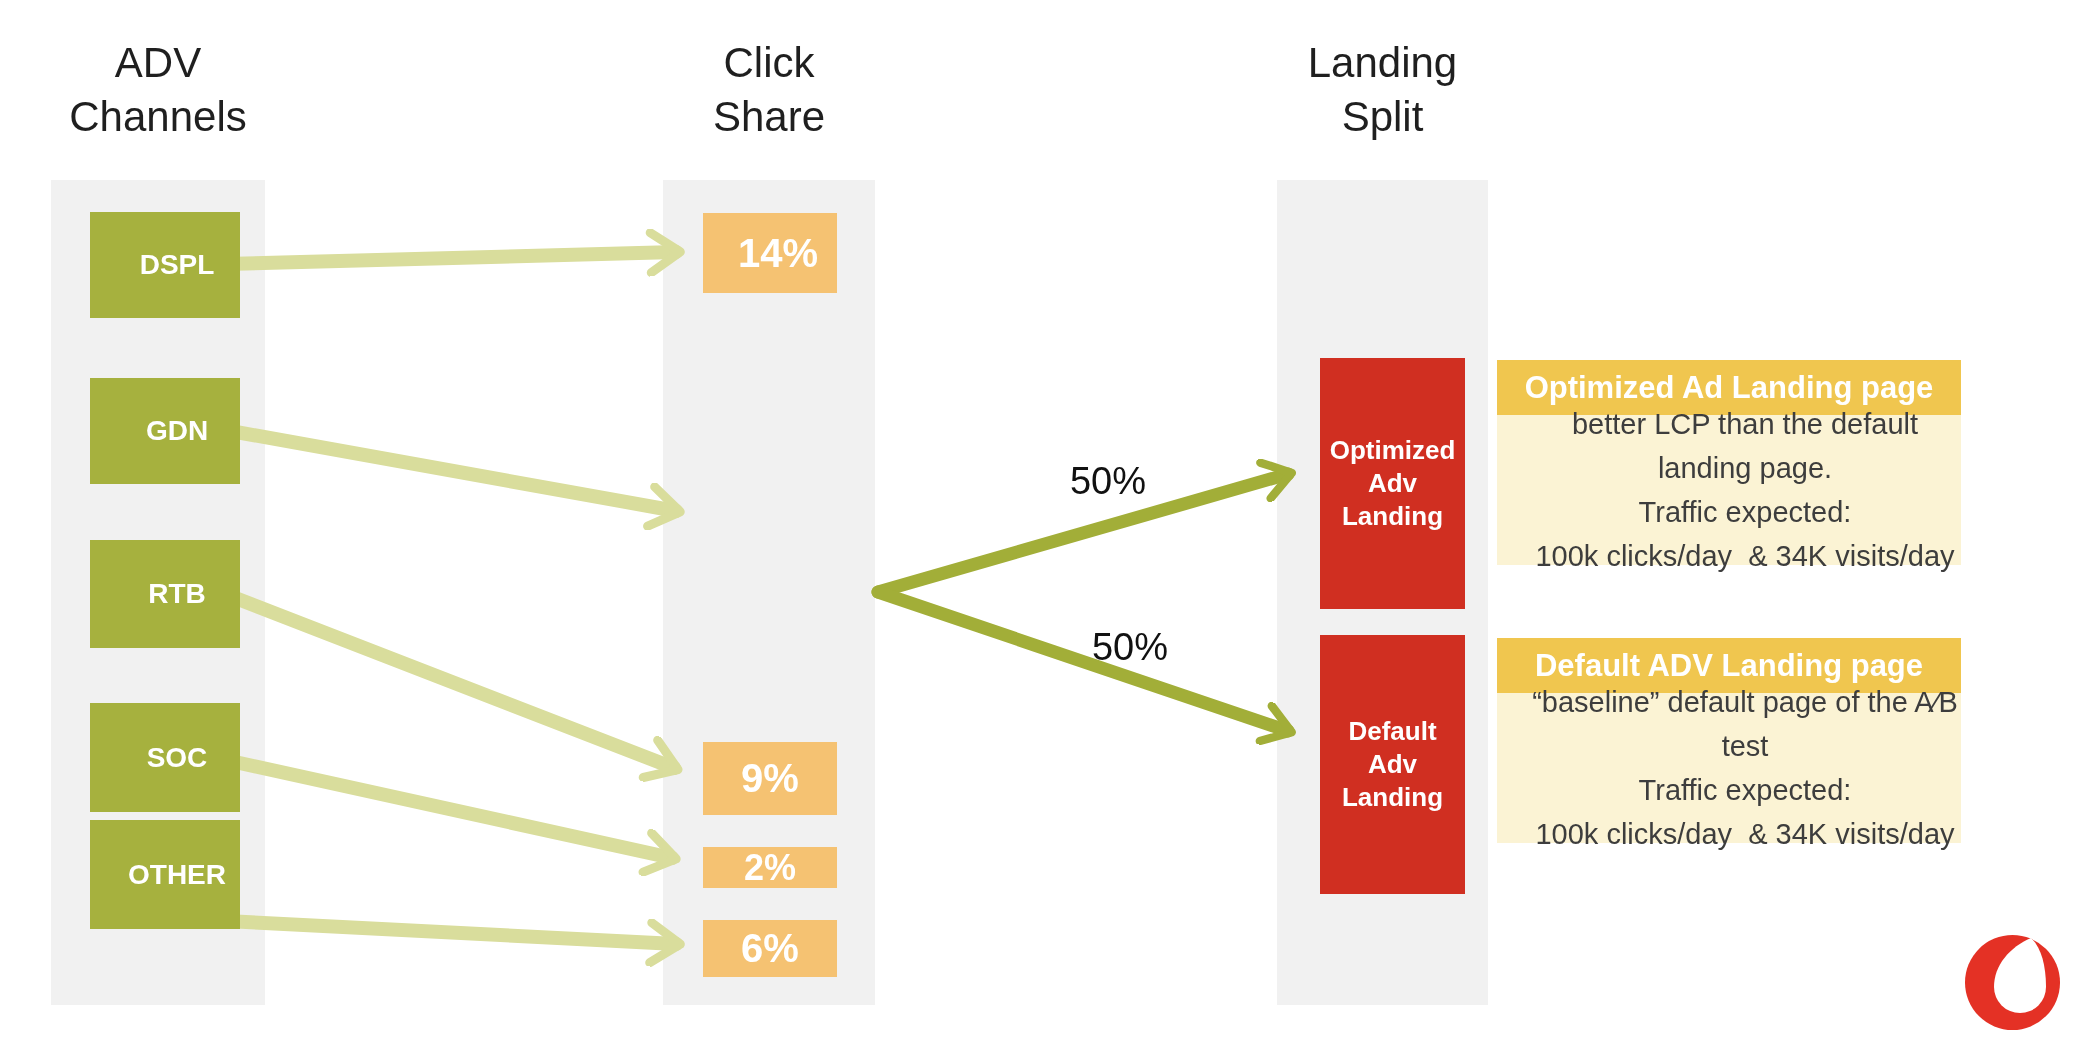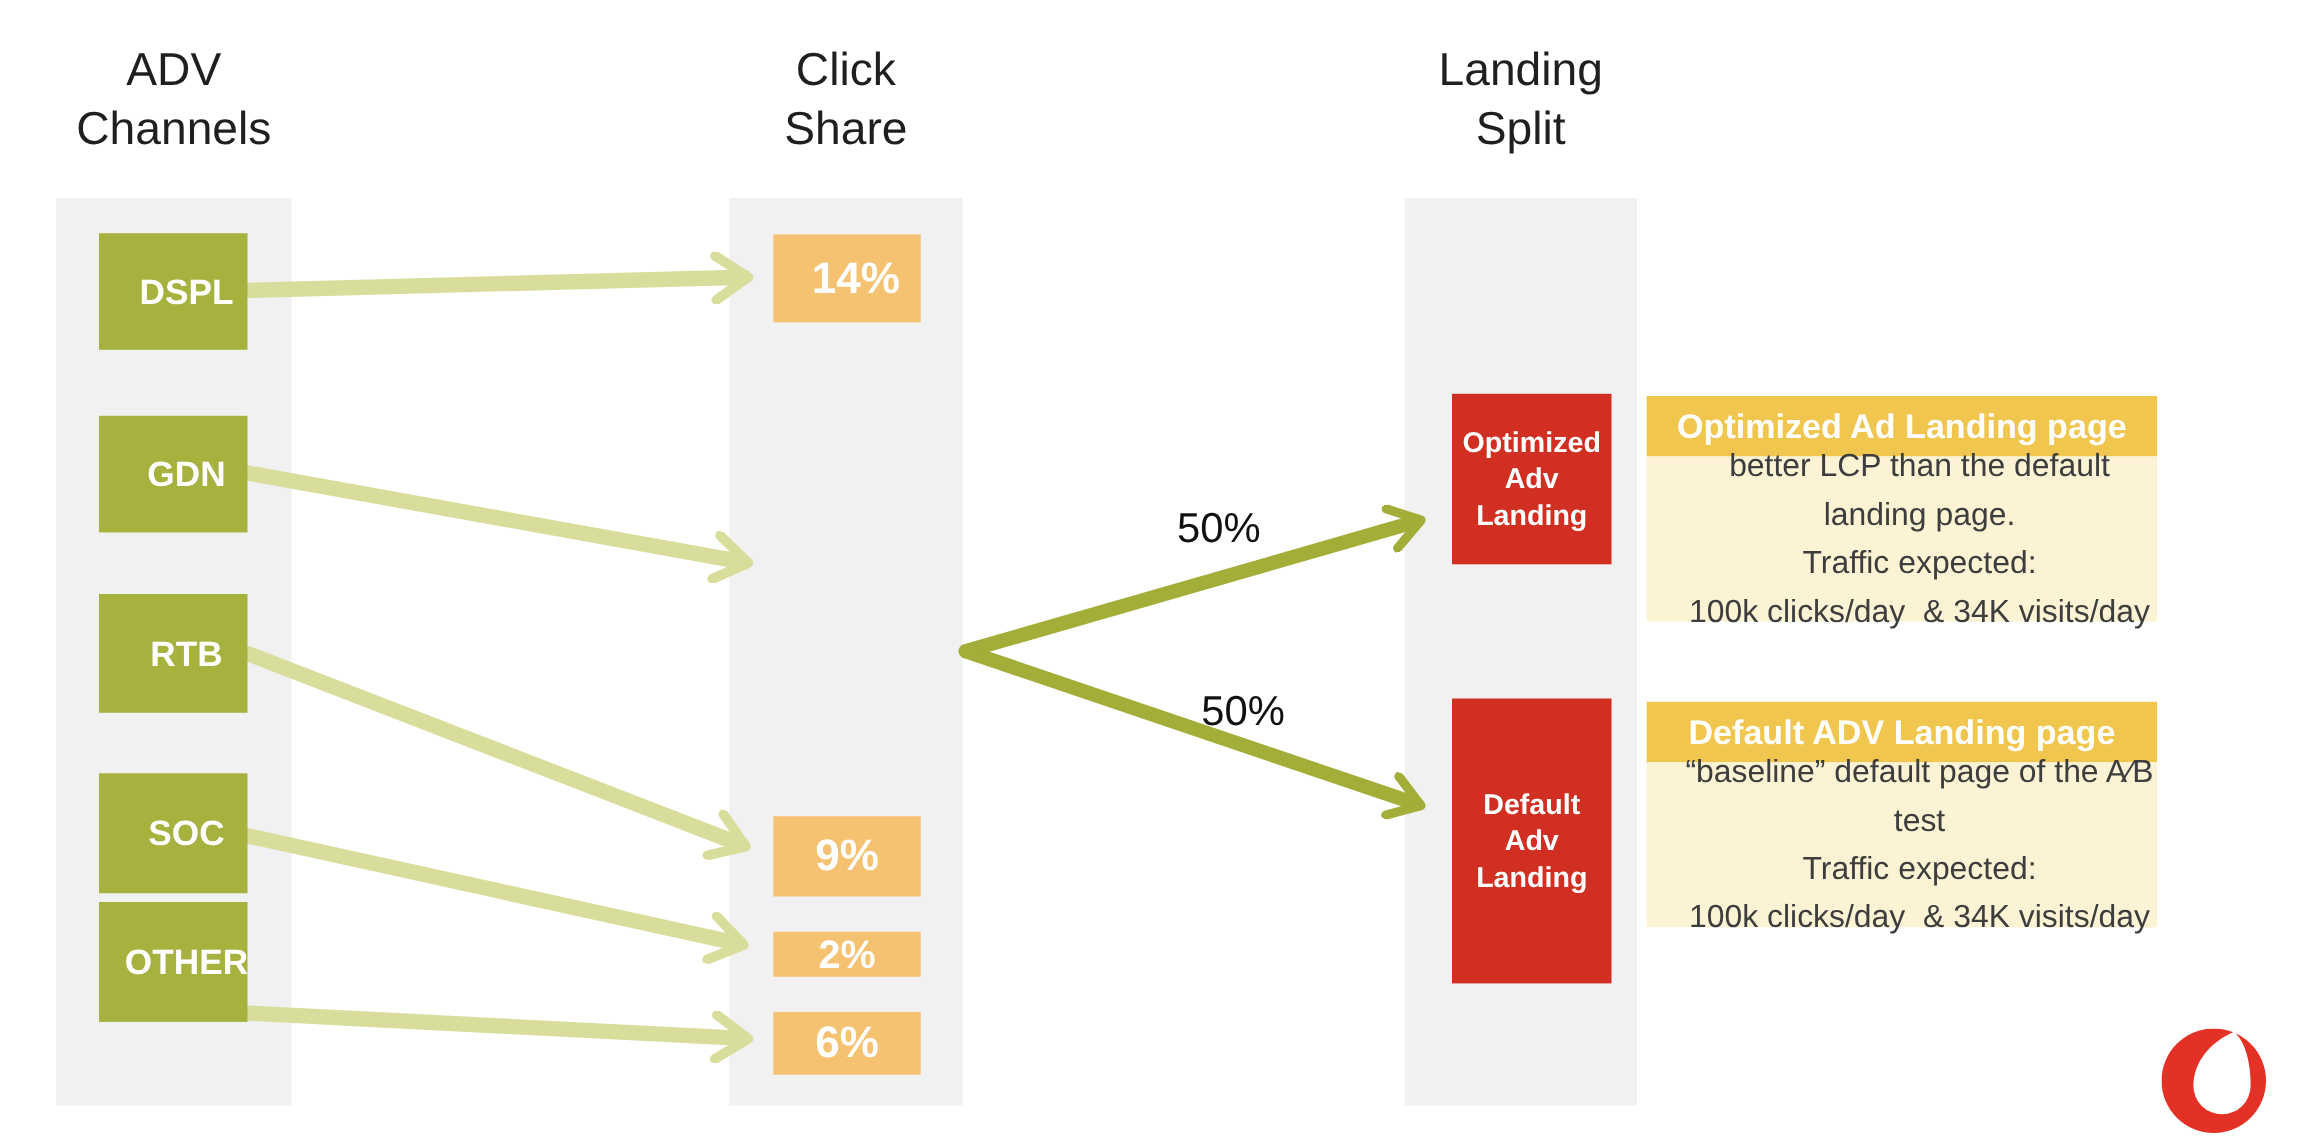--- a/index.html
+++ b/index.html
@@ -35,23 +35,23 @@
   .col2{left:663px;width:212px;}
   .col3{left:1277px;width:211px;}
 
   .arrows{position:absolute;left:0;top:0;z-index:2;}
   .aL{stroke:var(--arrowLight);stroke-width:14;stroke-linecap:round;fill:none;}
   .aD{stroke:var(--arrowDark);stroke-width:13;stroke-linecap:round;fill:none;}
   .mkL{fill:none;stroke:var(--arrowLight);stroke-width:1.9;stroke-linecap:round;stroke-linejoin:round;}
   .mkD{fill:none;stroke:var(--arrowDark);stroke-width:1.9;stroke-linecap:round;stroke-linejoin:round;}
 
   .gbox{
-    position:absolute;left:90px;width:135px;background:var(--green);
+    position:absolute;left:90px;width:150px;background:var(--green);
     display:flex;align-items:center;justify-content:center;
-    color:#ffffff;font-weight:bold;font-size:32px;z-index:3;padding-left:24px;
+    color:#ffffff;font-weight:bold;font-size:28px;z-index:3;padding-left:24px;
   }
   .g-dspl{top:212px;height:106px;}
   .g-gdn{top:378px;height:106px;}
   .g-rtb{top:540px;height:108px;}
   .g-soc{top:703px;height:109px;}
   .g-other{top:820px;height:109px;}
 
   .obox{
     position:absolute;left:703px;width:134px;background:var(--orange);
     display:flex;align-items:center;justify-content:center;
@@ -69,21 +69,21 @@
   }
   .sp-top{left:1038px;top:460px;}
   .sp-bottom{left:1060px;top:626px;}
 
   .rbox{
     position:absolute;left:1320px;width:145px;background:var(--redBox);
     display:flex;align-items:center;justify-content:center;text-align:center;
     color:#ffffff;font-weight:bold;font-size:26px;line-height:33px;
     white-space:pre-line;z-index:3;
   }
-  .r-opt{top:358px;height:155px;}
+  .r-opt{top:358px;height:251px;}
   .r-def{top:635px;height:259px;}
 
   .card{position:absolute;left:1497px;width:464px;z-index:3;}
   .card-1{top:360px;}
   .card-2{top:638px;}
   .card-header{
     height:55px;background:var(--gold);
     display:flex;align-items:center;justify-content:center;
     color:#ffffff;font-weight:bold;font-size:31px;
   }

